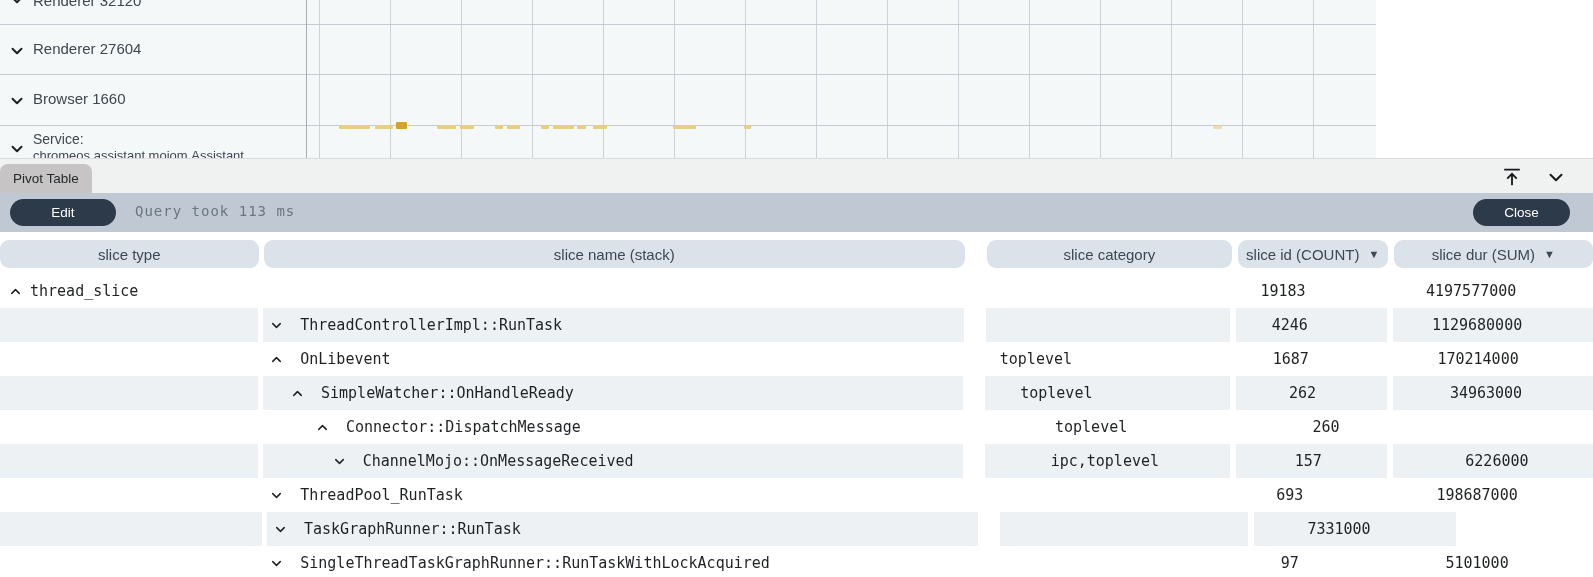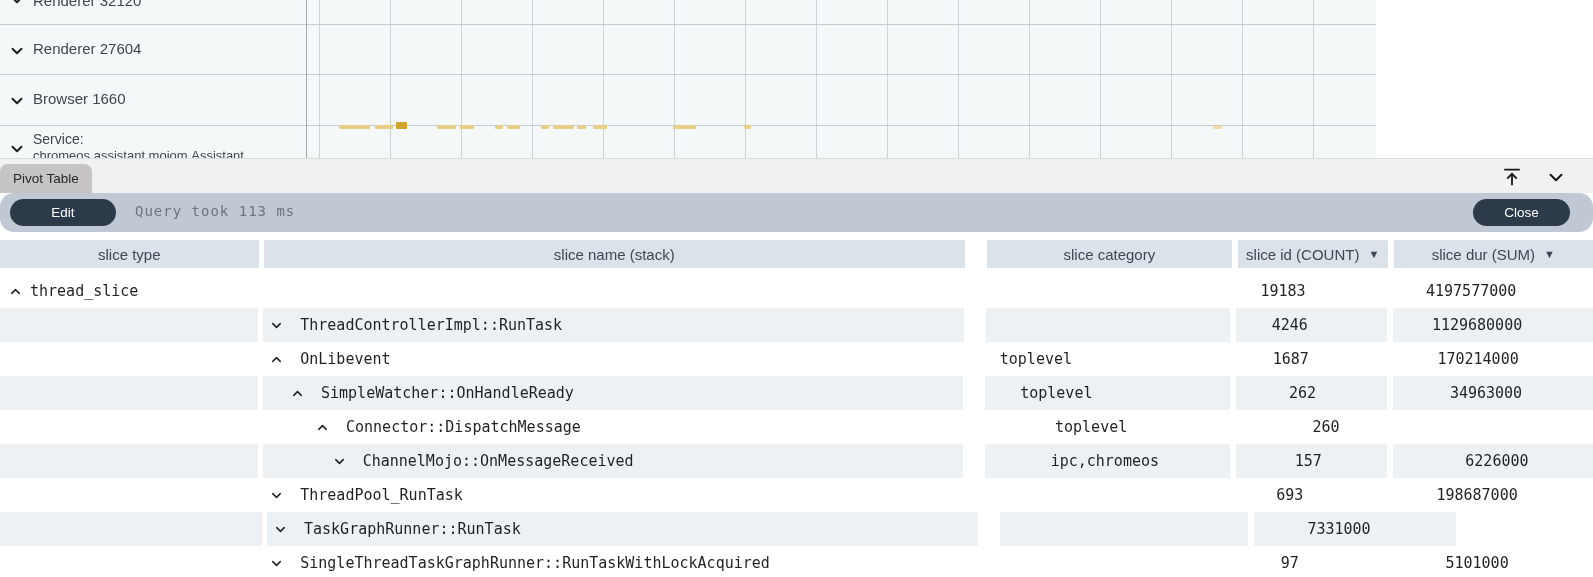--- a/index.html
+++ b/index.html
@@ -38,37 +38,37 @@
   
   .tabstrip { position:absolute; left:0; top:158px; width:1593px; height:35px;
     background:#f0f1f1; border-top:1px solid #d9dbdc; }
   .tab { position:absolute; left:0; bottom:0; height:29px; padding:0 13px;
     background:#c6c4c4; border-radius:8px 8px 0 0; display:flex; align-items:center;
     font-size:13.5px; color:#26282b; cursor:default; }
   .strip-icons { position:absolute; right:24px; top:0; height:35px; display:flex; align-items:center; gap:18px; color:#16191c; }
   .sbtn { display:flex; align-items:center; justify-content:center; width:26px; height:26px; }
 
   
-  .toolbar { position:absolute; left:0; top:193px; width:1593px; height:39px; background:#c0c9d3;border-radius:14px; }
+  .toolbar { position:absolute; left:0; top:193px; width:1593px; height:39px; background:#c0c9d3; }
   .pill { position:absolute; top:6px; height:27px; border:none; border-radius:14px;
     background:#2d3a4a; color:#ffffff; font-family:"Liberation Sans",sans-serif;
     font-size:13.5px; cursor:pointer; }
   .edit  { left:10px;  width:106px; }
   .close { right:23px; width:97px; }
   .qstatus { position:absolute; left:135px; top:10px; color:#6a7582;
     font-family:"DejaVu Sans Mono", monospace; font-size:14px; letter-spacing:1px; }
 
   .gap-row { position:absolute; left:0; top:232px; width:1593px; height:8px; background:#ffffff; }
 
   
   .ptable { position:absolute; left:0; top:240px; width:1593px; background:#fff; }
   .hrow, .trow { display:flex; }
   .hrow { height:28px; margin-bottom:6px; }
   .hc { background:#dbe2e9; color:#3c4854; font-size:15px; display:flex;
-    align-items:center; justify-content:center; gap:9px; cursor:pointer; }
+    align-items:center; justify-content:center; gap:9px; cursor:pointer;border-radius:9px; }
   .trow { height:34px; }
   .c { display:flex; align-items:center; font-family:"DejaVu Sans Mono", monospace;
     font-size:15px; color:#1f2123; white-space:nowrap; overflow:hidden; }
   .alt .c { background:#edf1f3; }
   .w-type { width:262px; }
   .w-name { width:711px; margin-left:5px; }
   .w-cat  { width:248px; margin-left:22px; }
   .w-id   { width:152px; margin-left:6px; }
   .w-dur  { width:202px; margin-left:6px; }
   .c.type { padding-left:8px; gap:7px; }
@@ -280,21 +280,21 @@
     <div class="trow alt">
       <div class="c type w-type"></div>
       <div class="c name w-name" style="padding-left:69px">
         <span class="chev">
           <svg width="15" height="15" viewBox="0 0 24 24">
               <path d="M6 9l6 6 6-6" fill="none" stroke="currentColor" stroke-width="2.3" stroke-linecap="round" stroke-linejoin="round"></path>
             </svg>
         </span>
         <span>ChannelMojo::OnMessageReceived</span>
       </div>
-      <div class="c cat w-cat" style="padding-left:66px">ipc,chromeos</div>
+      <div class="c cat w-cat" style="padding-left:66px">ipc,toplevel</div>
       <div class="c id w-id" style="padding-left:52px">157</div>
       <div class="c dur w-dur" style="padding-left:52px">6226000</div>
     </div>
 
     <div class="trow">
       <div class="c type w-type"></div>
       <div class="c name w-name" style="padding-left:6px">
         <span class="chev">
           <svg width="15" height="15" viewBox="0 0 24 24">
               <path d="M6 9l6 6 6-6" fill="none" stroke="currentColor" stroke-width="2.3" stroke-linecap="round" stroke-linejoin="round"></path>

